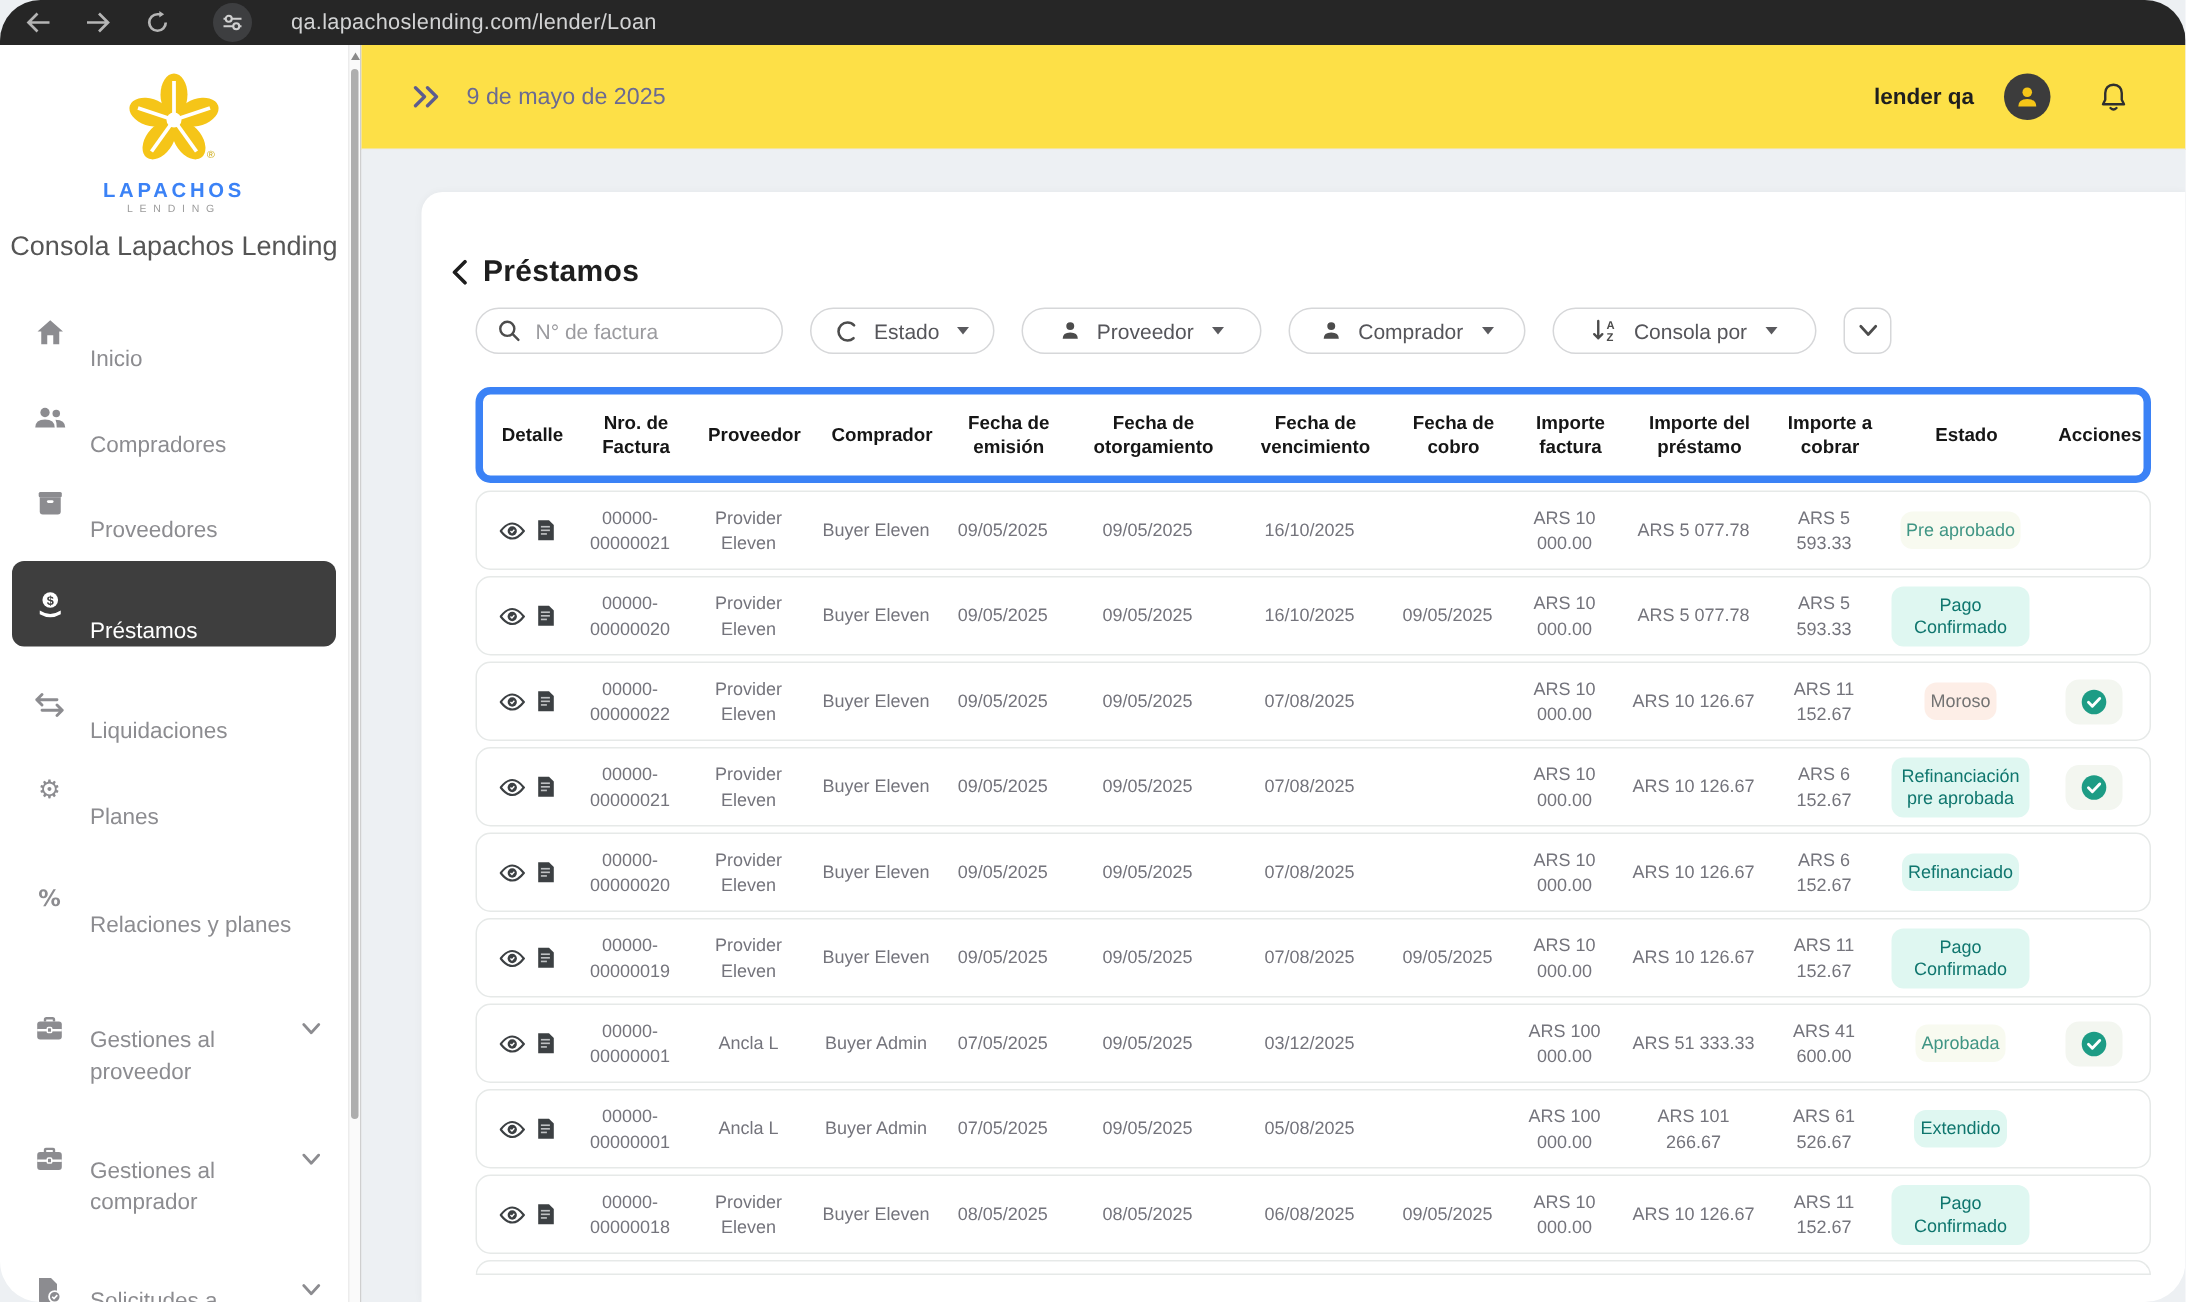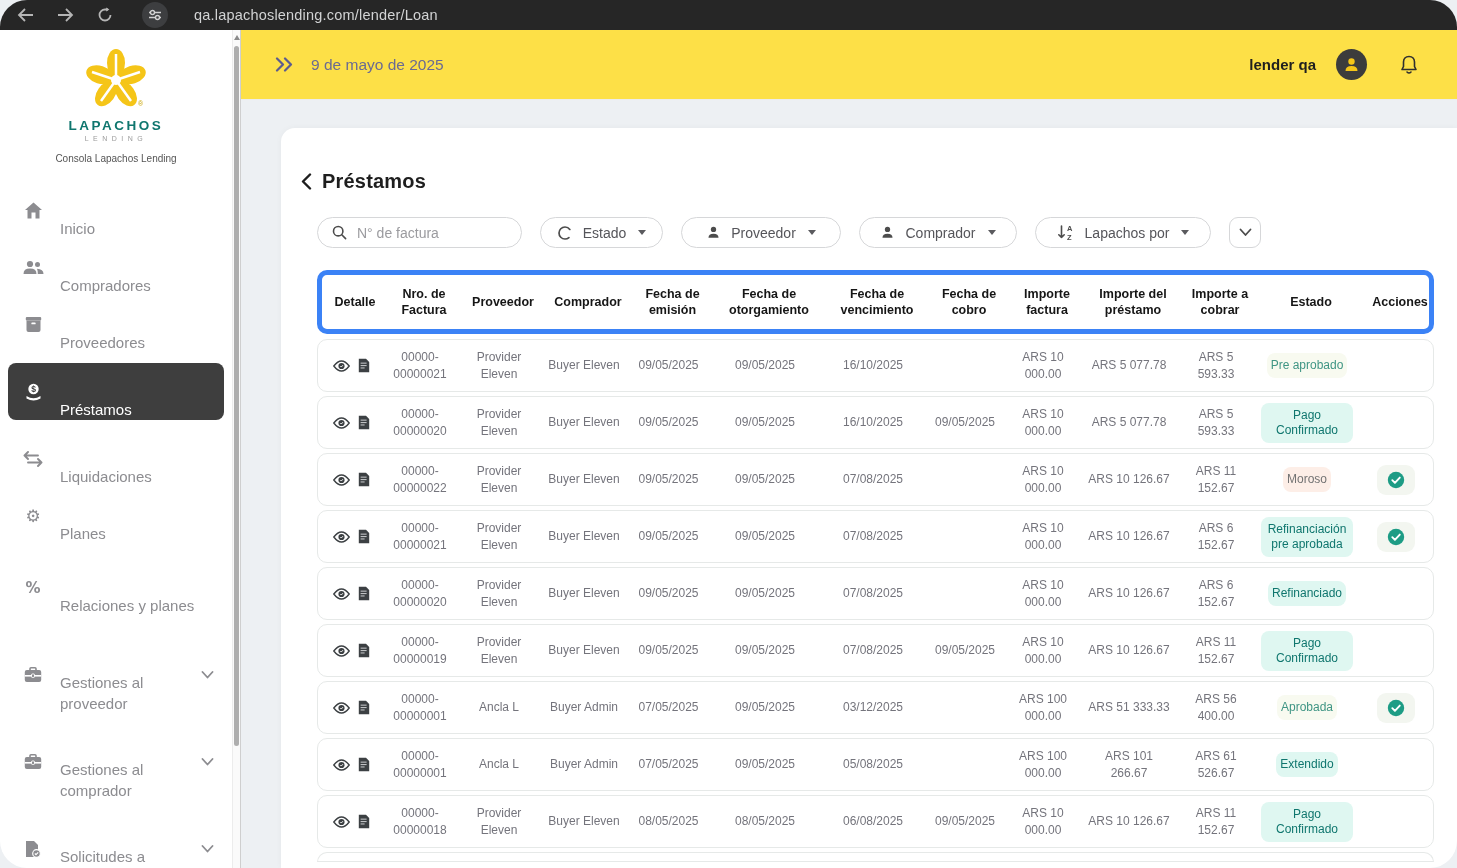--- a/index.html
+++ b/index.html
@@ -21,23 +21,23 @@
   .side-scroll { position:absolute; top:0; left:232px; width:9px; height:838px;
     background:#fafafa; border-left:1px solid #ececec; border-right:1px solid #cfcfcf; }
   .side-scroll .arrow { position:absolute; top:5px; left:1px; width:0; height:0;
     border-left:3.5px solid transparent; border-right:3.5px solid transparent; border-bottom:5px solid #8a8a8a; }
   .side-scroll .thumb { position:absolute; top:16px; left:1px; width:5px; height:700px;
     background:#aeaeae; border-radius:3px; }
   .main { position:absolute; top:0; left:241px; width:1216px; height:838px; background:#edf0f3; }
 
   
   .logo-block { text-align:center; padding-top:18px; position:relative; }
-  .logo-name { font-size:13.5px; font-weight:700; color:#0f766e; letter-spacing:2.5px; margin-top:4px; }
+  .logo-name { font-size:13.5px; font-weight:700; color:#3b82f6; letter-spacing:2.5px; margin-top:4px; }
   .logo-sub { font-size:7px; color:#9b9b9b; letter-spacing:4.5px; margin-top:2px; }
-  .logo-caption { font-size:10px; color:#555; margin-top:11px; }
+  .logo-caption { font-size:18px; color:#555; margin-top:11px; }
   .reg { position:absolute; top:70px; left:138px; font-size:7px; color:#c9a400; }
   .nav { margin-top:18px; padding:0 8px; }
   .nav-item { display:flex; align-items:center; gap:16px; min-height:57px; padding:0 10px 0 14px;
     color:#8c8c90; font-size:15px; cursor:pointer; border-radius:8px; }
   .nav-item.two-line { min-height:87px; }
   .nav-item.active { background:#3e3e3e; color:#fff; min-height:37px; margin:10px 0; }
   .nav-icon { width:22px; display:flex; justify-content:center; flex-shrink:0; }
   .nav-label { line-height:1.4; flex:1;margin-top:36px; }
   .nav-chevron { margin-left:auto; display:flex; }
   .glyph { font-family:"DejaVu Sans", sans-serif; font-size:17px; color:#8c8c90; font-weight:700; }
@@ -55,21 +55,21 @@
 
   
   .content { position:absolute; top:70px; left:0; width:1216px; height:768px; }
   .card { position:absolute; top:28px; left:40px; width:1176px; height:740px; background:#fff;
     border-top-left-radius:14px; padding:42px 23px 0 36px; box-shadow:0 0 6px rgba(0,0,0,.04); }
   .page-title { display:flex; align-items:center; gap:10px; margin-left:-16px; padding-left:0; }
   .back-chevron { display:flex; cursor:pointer; }
   .title-text { font-size:20px; font-weight:700; color:#1e1e1e; letter-spacing:.2px; }
 
   
-  .filters { display:flex; align-items:center; gap:18px; margin-top:24px; }
+  .filters { display:flex; align-items:center; gap:18px; margin-top:12px; }
   .pill { height:31px; border:1px solid #d6d7d9; border-radius:16px; background:#fff;
     display:flex; align-items:center; justify-content:center; gap:10px; color:#55555a;
     font-size:14px; cursor:pointer; flex-shrink:0; }
   .pill .caret { width:0; height:0; border-left:4.5px solid transparent; border-right:4.5px solid transparent;
     border-top:5.5px solid #5a5a5e; margin-left:2px; }
   .pill-search { width:205px; justify-content:flex-start; padding-left:14px; }
   .pill-search input { border:none; outline:none; font-size:14px; color:#55555a; width:150px;
     font-family:"Liberation Sans", sans-serif; }
   .pill-search input::placeholder { color:#9b9b9f; }
   .w-estado{width:123px} .w-prov{width:160px} .w-comp{width:158px} .w-orden{width:176px}
@@ -348,21 +348,21 @@
                 </svg>
               <span>Comprador</span>
               <span class="caret"></span>
             </div>
             <div class="pill w-orden">
               <svg width="18" height="17" viewBox="0 0 18 17">
                   <path d="M4.5 2 V13.5 M4.5 13.5 L1.8 10.8 M4.5 13.5 L7.2 10.8" stroke="#4c4c4c" stroke-width="1.6" fill="none" stroke-linecap="round"></path>
                   <text x="10" y="7" font-size="7.5" font-weight="bold" fill="#4c4c4c" font-family="Liberation Sans, sans-serif">A</text>
                   <text x="10" y="15.5" font-size="7.5" font-weight="bold" fill="#4c4c4c" font-family="Liberation Sans, sans-serif">Z</text>
                 </svg>
-              <span>Lapachos por</span>
+              <span>Consola por</span>
               <span class="caret"></span>
             </div>
             <div class="collapse-btn">
               <svg width="13" height="9" viewBox="0 0 13 9">
                   <path d="M1.5 1.5 L6.5 7 L11.5 1.5" stroke="#4c4c4c" stroke-width="1.8" fill="none" stroke-linecap="round" stroke-linejoin="round"></path>
                 </svg>
             </div>
           </div>
 
           <div class="table">
@@ -753,21 +753,21 @@
                   <div class="cell">
                     <span class="txt"></span>
                   </div>
                   <div class="cell">
                     <span class="txt">ARS 100 000.00</span>
                   </div>
                   <div class="cell">
                     <span class="txt">ARS 51 333.33</span>
                   </div>
                   <div class="cell">
-                    <span class="txt">ARS 56 400.00</span>
+                    <span class="txt">ARS 41 600.00</span>
                   </div>
                   <div class="cell">
                     <span class="badge badge-ivory">Aprobada</span>
                   </div>
                   <div class="cell">
                     <span class="action-check">
                       <svg width="18" height="18" viewBox="0 0 18 18">
                         <circle cx="9" cy="9" r="8.2" fill="#1d9c85"></circle>
                         <path d="M5.3 9.2 L7.9 11.8 L12.8 6.6" stroke="#fff" stroke-width="1.9" fill="none" stroke-linecap="round" stroke-linejoin="round"></path>
                       </svg>

